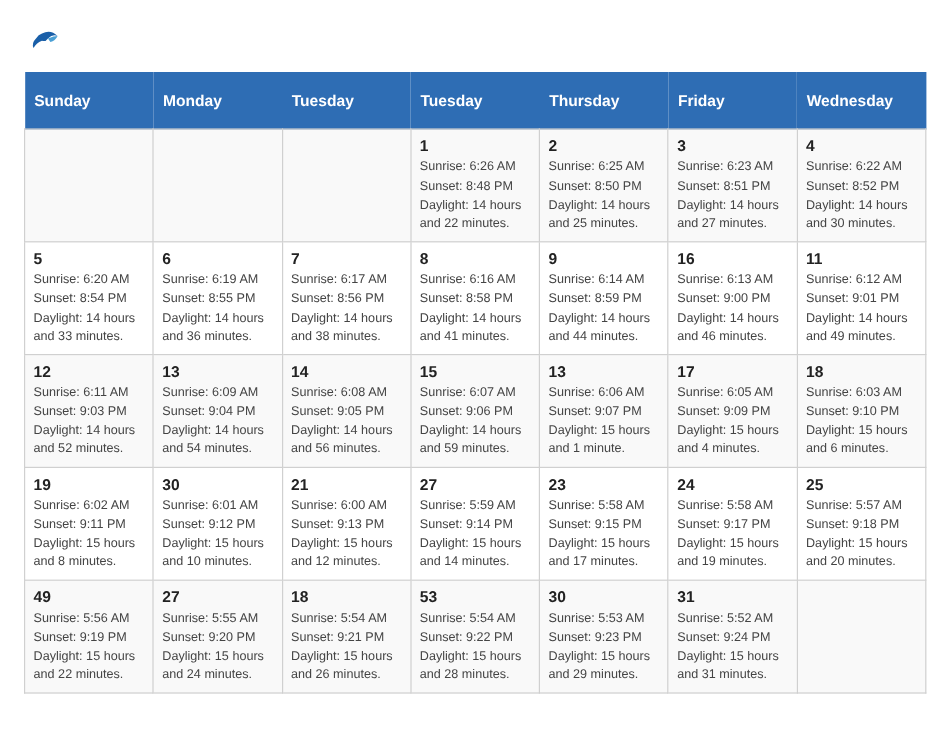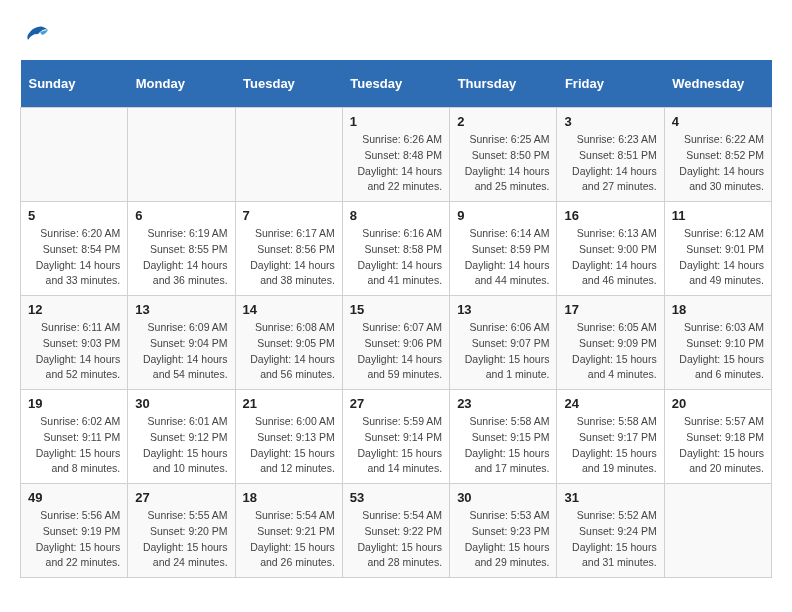--- a/index.html
+++ b/index.html
@@ -74,21 +74,20 @@
       font-size: 13px;
       font-weight: bold;
       color: #222;
       display: block;
       margin-bottom: 3px;
     }
     .day-detail {
       color: #444;
       font-size: 10.5px;
       line-height: 1.5;
-      text-align: right;
     }
     .empty {
       background: #fff !important;
     }
     tbody tr:nth-child(odd) td.empty {
       background: #f9f9f9 !important;
     }
   </style>
 </head>
 <body>
@@ -223,21 +222,21 @@
         </td>
         <td>
           <span class="day-num">23</span>
           <div class="day-detail">Sunrise: 5:58 AM<br>Sunset: 9:15 PM<br>Daylight: 15 hours and 17 minutes.</div>
         </td>
         <td>
           <span class="day-num">24</span>
           <div class="day-detail">Sunrise: 5:58 AM<br>Sunset: 9:17 PM<br>Daylight: 15 hours and 19 minutes.</div>
         </td>
         <td>
-          <span class="day-num">20</span>
+          <span class="day-num">25</span>
           <div class="day-detail">Sunrise: 5:57 AM<br>Sunset: 9:18 PM<br>Daylight: 15 hours and 20 minutes.</div>
         </td>
       </tr>
       <tr>
         <td>
           <span class="day-num">49</span>
           <div class="day-detail">Sunrise: 5:56 AM<br>Sunset: 9:19 PM<br>Daylight: 15 hours and 22 minutes.</div>
         </td>
         <td>
           <span class="day-num">27</span>

